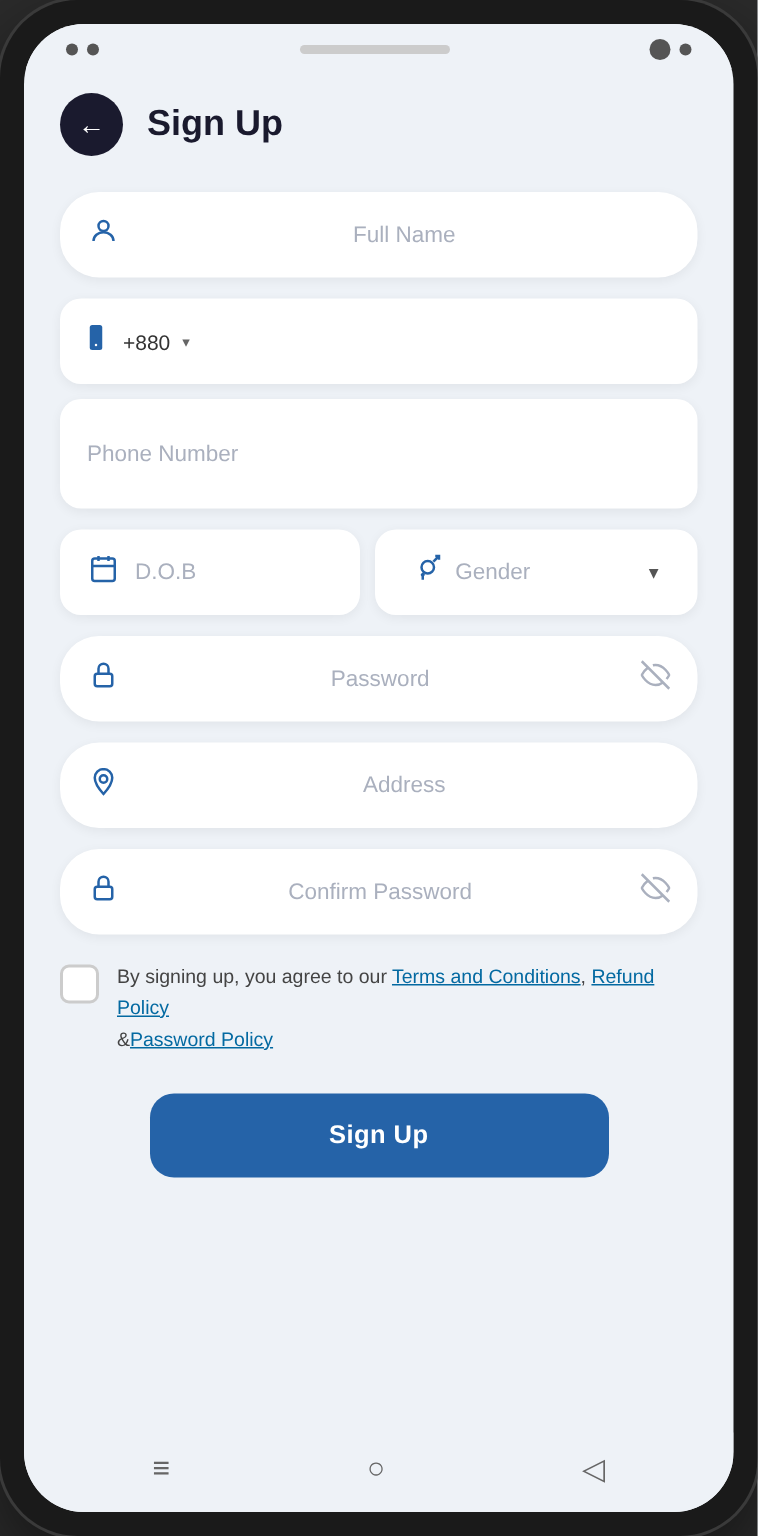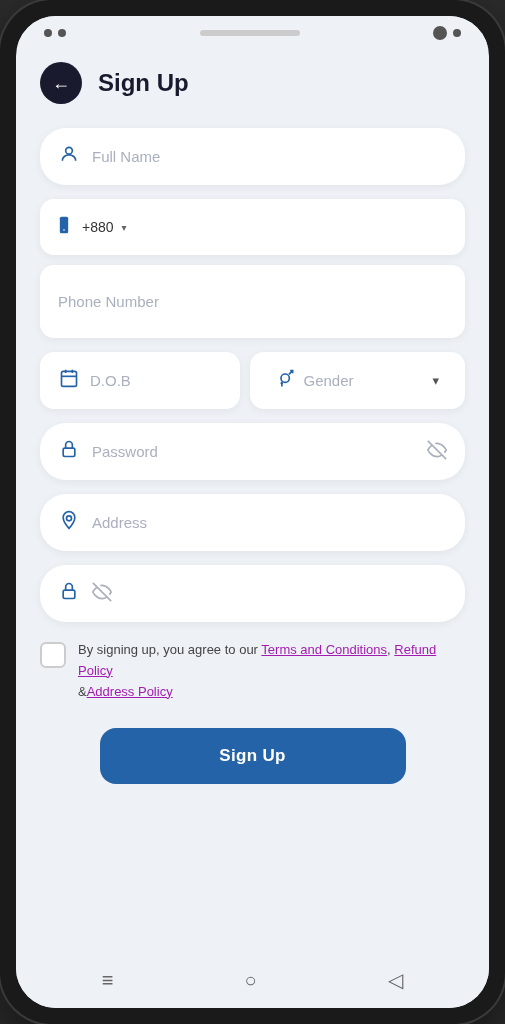--- a/index.html
+++ b/index.html
@@ -128,20 +128,21 @@
     }
 
     .input-field {
       background: white;
       border-radius: 26px;
       padding: 16px 18px;
       display: flex;
       align-items: center;
       gap: 12px;
       box-shadow: 0 2px 8px rgba(0,0,0,0.06);
+      text-align: center;
     }
 
     .input-icon {
       color: #2563a8;
       font-size: 18px;
       flex-shrink: 0;
       width: 22px;
       text-align: center;
     }
 
@@ -260,21 +261,21 @@
       cursor: pointer;
     }
 
     .terms-text {
       font-size: 13px;
       color: #444;
       line-height: 1.6;
     }
 
     .terms-link {
-      color: #a21caf;
+      color: #0369a1;
       text-decoration: underline;
       cursor: pointer;
     }
 
     
     .signup-button {
       background: #2563a8;
       color: white;
       border: none;
       border-radius: 16px;
@@ -421,33 +422,34 @@
           <span class="input-placeholder">Address</span>
         </div>
 
         <div class="input-field">
           <span class="input-icon">
             <svg class="svg-icon" viewBox="0 0 24 24" fill="none" stroke="#2563a8" stroke-width="2">
               <rect x="5" y="11" width="14" height="10" rx="2"></rect>
               <path d="M8 11V7a4 4 0 0 1 8 0v4"></path>
             </svg>
           </span>
+          <span class="input-placeholder">Confirm Password</span>
           <span class="input-toggle">
             <svg class="svg-icon" viewBox="0 0 24 24" fill="none" stroke="#aab0be" stroke-width="2">
               <path d="M17.94 17.94A10.07 10.07 0 0 1 12 20c-7 0-11-8-11-8a18.45 18.45 0 0 1 5.06-5.94"></path>
               <path d="M9.9 4.24A9.12 9.12 0 0 1 12 4c7 0 11 8 11 8a18.5 18.5 0 0 1-2.16 3.19"></path>
               <line x1="1" y1="1" x2="23" y2="23"></line>
             </svg>
           </span>
         </div>
 
         <div class="terms-row">
           <div class="checkbox"></div>
           <div class="terms-text">
-            <span>By signing up, you agree to our </span><span class="terms-link">Terms and Conditions</span><span>, </span><span class="terms-link">Refund Policy</span><br><span> &amp;</span><span class="terms-link">Address Policy</span>
+            <span>By signing up, you agree to our </span><span class="terms-link">Terms and Conditions</span><span>, </span><span class="terms-link">Refund Policy</span><br><span> &amp;</span><span class="terms-link">Password Policy</span>
           </div>
         </div>
 
         <button class="signup-button">Sign Up</button>
 
       </div>
     </div>
 
     <div class="nav-bar">
       <span class="nav-icon">≡</span>

